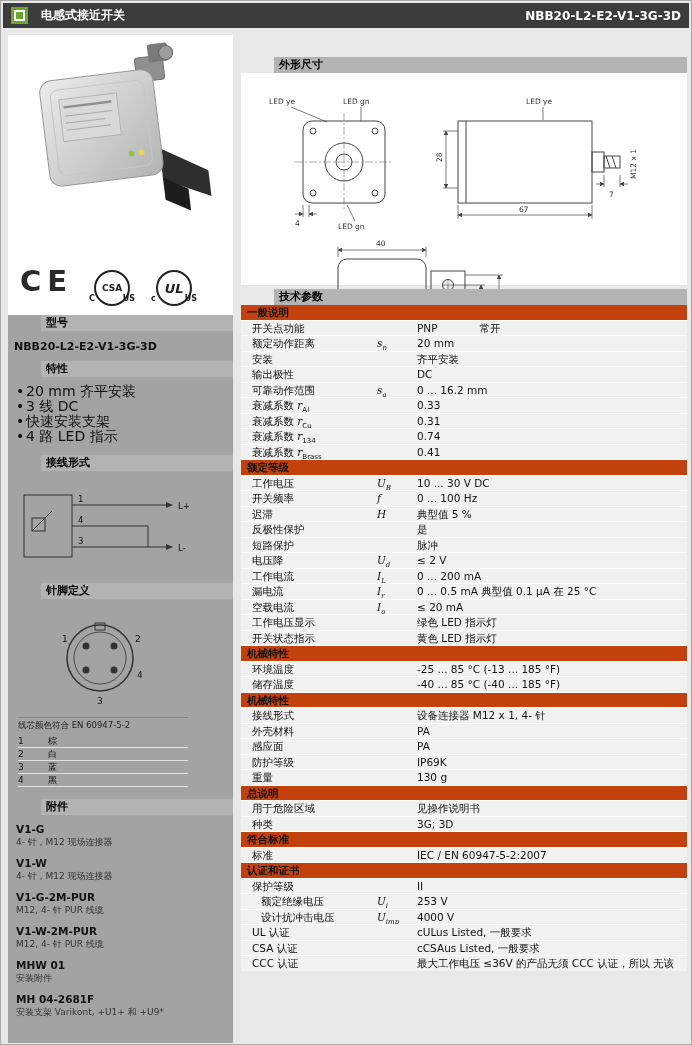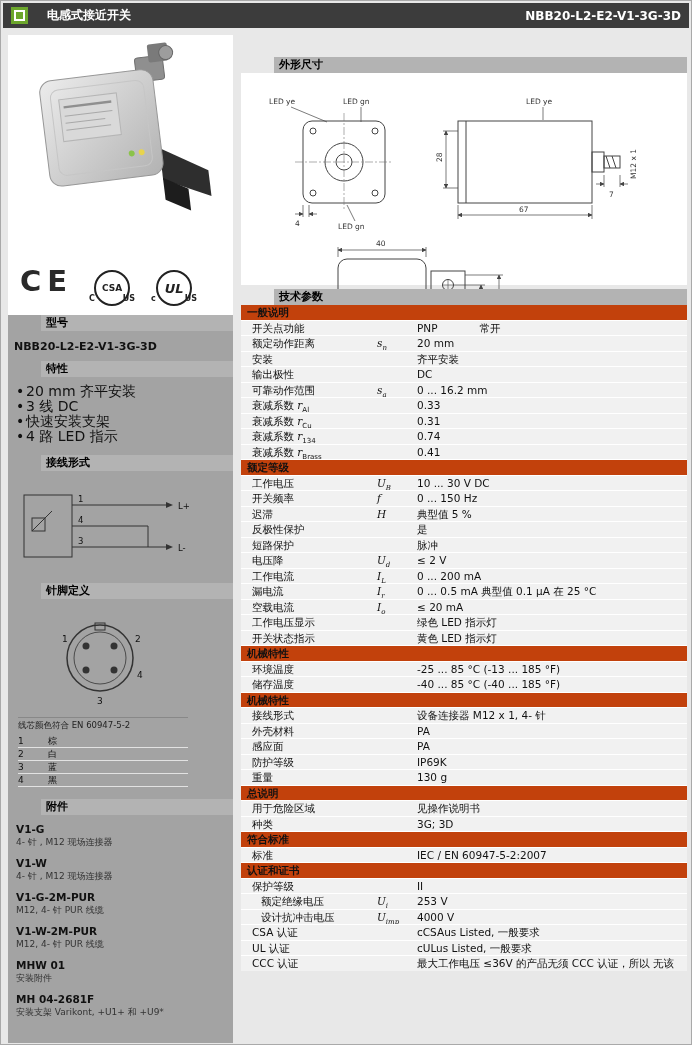--- a/index.html
+++ b/index.html
@@ -3,21 +3,21 @@
 <meta charset="utf-8">
 <style>
   * { margin:0; padding:0; box-sizing:border-box; }
   html,body { background:#c9c9c9; }
   body { font-family:"DejaVu Sans","Liberation Sans",sans-serif; color:#111; }
   .page { position:relative; width:692px; height:1045px; background:#e8e8e8;
           border:1px solid #a9a9a9; overflow:hidden; margin:0 auto; }
 
   
   .topbar { position:absolute; top:2px; left:2px; right:2px; height:25px;
-            background:#3c3c3c; display:flex; align-items:center; padding:0 8px; gap:19px; }
+            background:#3c3c3c; display:flex; align-items:center; padding:0 8px; gap:13px; }
   .logo { width:17px; height:17px; background:#6ca62c; position:relative; flex:none; }
   .logo::after { content:""; position:absolute; inset:3px; border:2px solid #fff; }
   .topbar .doc-title { color:#fff; font-weight:bold; font-size:12px; }
   .topbar .doc-part  { margin-left:auto; color:#fff; font-weight:bold; font-size:12px; }
 
   
   .col-left  { position:absolute; left:7px;  top:34px; width:225px; height:1008px;
                background:#a3a3a3; display:flex; flex-direction:column; overflow:hidden; }
   .col-right { position:absolute; left:240px; top:56px; width:446px; height:986px;
                display:flex; flex-direction:column; overflow:hidden; }
@@ -411,21 +411,21 @@
         </div>
         <div class="trow tsec">额定等级</div>
         <div class="trow">
           <span class="tlab">工作电压</span>
           <span class="tsym">U<sub>B</sub></span>
           <span class="tval">10 ... 30 V DC</span>
         </div>
         <div class="trow">
           <span class="tlab">开关频率</span>
           <span class="tsym">f</span>
-          <span class="tval">0 ... 150 Hz</span>
+          <span class="tval">0 ... 100 Hz</span>
         </div>
         <div class="trow">
           <span class="tlab">迟滞</span>
           <span class="tsym">H</span>
           <span class="tval">典型值 5 %</span>
         </div>
         <div class="trow">
           <span class="tlab">反极性保护</span>
           <span class="tsym"></span>
           <span class="tval">是</span>
@@ -529,28 +529,28 @@
           <span class="tlab ind">额定绝缘电压</span>
           <span class="tsym">U<sub>i</sub></span>
           <span class="tval">253 V</span>
         </div>
         <div class="trow">
           <span class="tlab ind">设计抗冲击电压</span>
           <span class="tsym">U<sub>imp</sub></span>
           <span class="tval">4000 V</span>
         </div>
         <div class="trow">
+          <span class="tlab">UL 认证</span>
+          <span class="tsym"></span>
+          <span class="tval">cULus Listed, 一般要求</span>
+        </div>
+        <div class="trow">
           <span class="tlab">CSA 认证</span>
           <span class="tsym"></span>
           <span class="tval">cCSAus Listed, 一般要求</span>
-        </div>
-        <div class="trow">
-          <span class="tlab">UL 认证</span>
-          <span class="tsym"></span>
-          <span class="tval">cULus Listed, 一般要求</span>
         </div>
         <div class="trow">
           <span class="tlab">CCC 认证</span>
           <span class="tsym"></span>
           <span class="tval">最大工作电压 ≤36V 的产品无须 CCC 认证，所以 无该</span>
         </div>
       </div>
 
   </main>
 </div>

